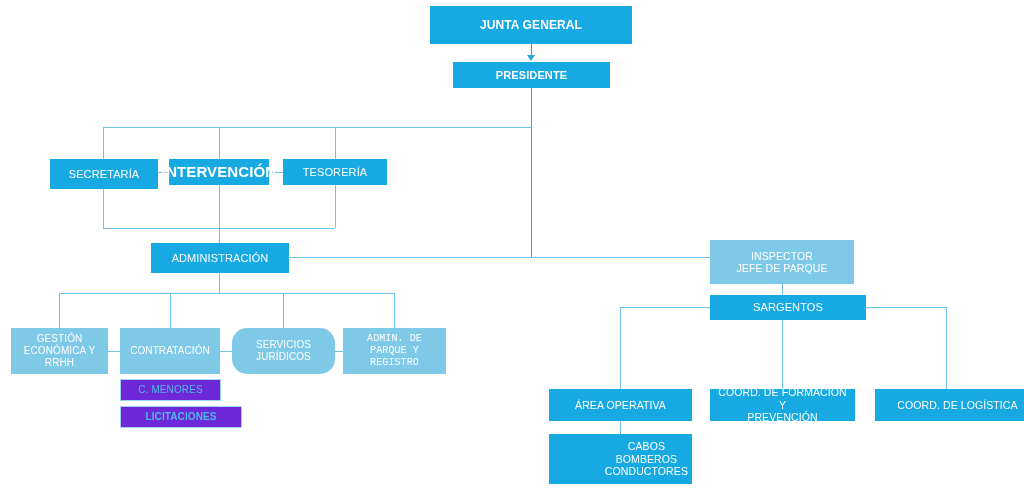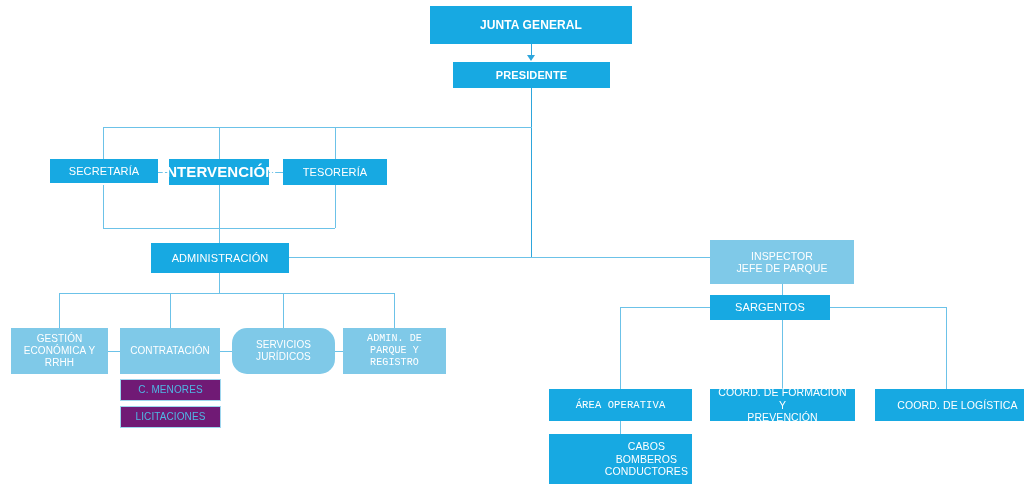--- a/index.html
+++ b/index.html
@@ -31,21 +31,21 @@
   }
   .node.primary {
     background: #17A9E2;
     color: #ffffff;
   }
   .node.light {
     background: #7FC9E8;
     color: #ffffff;
   }
   .node.outline {
-    background: #701a75;
+    background: #6d28d9;
     color: #4FB8E4;
     border: 1px solid #9ED6EE;
     justify-content: center;
   }
   .node .label {
     display: block;
     white-space: pre-line;
     padding: 0 4px;
   }
   .conn {
@@ -98,37 +98,37 @@
     <div class="conn v" style="left: 782px; top: 320px; height: 69px;"></div>
     <div class="conn v" style="left: 946px; top: 307px; height: 82px;"></div>
     <div class="conn v" style="left: 620px; top: 421px; height: 13px;"></div>
     <div class="arrow" style="left: 527px; top: 55px;"></div>
     <div class="node primary" style="left: 430px; top: 6px; width: 202px; height: 38px; font-size: 12px; font-weight: 700;">
       <span class="label">JUNTA GENERAL</span>
     </div>
     <div class="node primary" style="left: 453px; top: 62px; width: 157px; height: 26px; font-size: 11px; font-weight: 700;">
       <span class="label">PRESIDENTE</span>
     </div>
-    <div class="node primary" style="left: 50px; top: 159px; width: 108px; height: 24px; font-size: 11px; font-weight: 400;">
+    <div class="node primary" style="left: 50px; top: 159px; width: 108px; height: 30px; font-size: 11px; font-weight: 400;">
       <span class="label">SECRETARÍA</span>
     </div>
     <div class="node primary" style="left: 169px; top: 159px; width: 100px; height: 26px; font-size: 15px; font-weight: 700;">
       <span class="label">INTERVENCIÓN</span>
     </div>
     <div class="node primary" style="left: 283px; top: 159px; width: 104px; height: 26px; font-size: 11px; font-weight: 400;">
       <span class="label">TESORERÍA</span>
     </div>
     <div class="node primary" style="left: 151px; top: 243px; width: 138px; height: 30px; font-size: 11px; font-weight: 400;">
       <span class="label">ADMINISTRACIÓN</span>
     </div>
     <div class="node light" style="left: 710px; top: 240px; width: 144px; height: 44px; font-size: 10.5px; font-weight: 400;">
       <span class="label">INSPECTOR
 JEFE DE PARQUE</span>
     </div>
-    <div class="node primary" style="left: 710px; top: 295px; width: 120px; height: 25px; font-size: 11px; font-weight: 400;">
+    <div class="node primary" style="left: 710px; top: 295px; width: 156px; height: 25px; font-size: 11px; font-weight: 400;">
       <span class="label">SARGENTOS</span>
     </div>
     <div class="node light" style="left: 11px; top: 328px; width: 97px; height: 46px; font-size: 10px; font-weight: 400;">
       <span class="label">GESTIÓN
 ECONÓMICA Y
 RRHH</span>
     </div>
     <div class="node light" style="left: 120px; top: 328px; width: 100px; height: 46px; font-size: 10px; font-weight: 400;">
       <span class="label">CONTRATACIÓN</span>
     </div>
@@ -137,24 +137,24 @@
 JURÍDICOS</span>
     </div>
     <div class="node light" style="left: 343px; top: 328px; width: 103px; height: 46px; font-size: 10px; font-weight: 400; font-family: Liberation Mono, monospace;">
       <span class="label">ADMIN. DE
 PARQUE Y
 REGISTRO</span>
     </div>
     <div class="node outline" style="left: 120px; top: 379px; width: 101px; height: 22px; font-size: 10px; font-weight: 400;">
       <span class="label">C. MENORES</span>
     </div>
-    <div class="node outline" style="left: 120px; top: 406px; width: 101px; height: 22px; font-size: 10px; font-weight: 400;">
+    <div class="node outline" style="left: 120px; top: 406px; width: 122px; height: 22px; font-size: 10px; font-weight: 700;">
       <span class="label">LICITACIONES</span>
     </div>
-    <div class="node primary" style="left: 549px; top: 389px; width: 143px; height: 32px; font-size: 10.5px; font-weight: 400; font-family: Liberation Mono, monospace;">
+    <div class="node primary" style="left: 549px; top: 389px; width: 143px; height: 32px; font-size: 10.5px; font-weight: 400;">
       <span class="label">ÁREA OPERATIVA</span>
     </div>
     <div class="node primary" style="left: 710px; top: 389px; width: 145px; height: 32px; font-size: 10.5px; font-weight: 400;">
       <span class="label">COORD. DE FORMACIÓN Y
 PREVENCIÓN</span>
     </div>
     <div class="node primary" style="left: 875px; top: 389px; width: 165px; height: 32px; font-size: 10.5px; font-weight: 400;">
       <span class="label">COORD. DE LOGÍSTICA</span>
     </div>
     <div class="node primary" style="left: 549px; top: 434px; width: 143px; height: 50px; font-size: 10.5px; font-weight: 400; justify-content: flex-end;">

